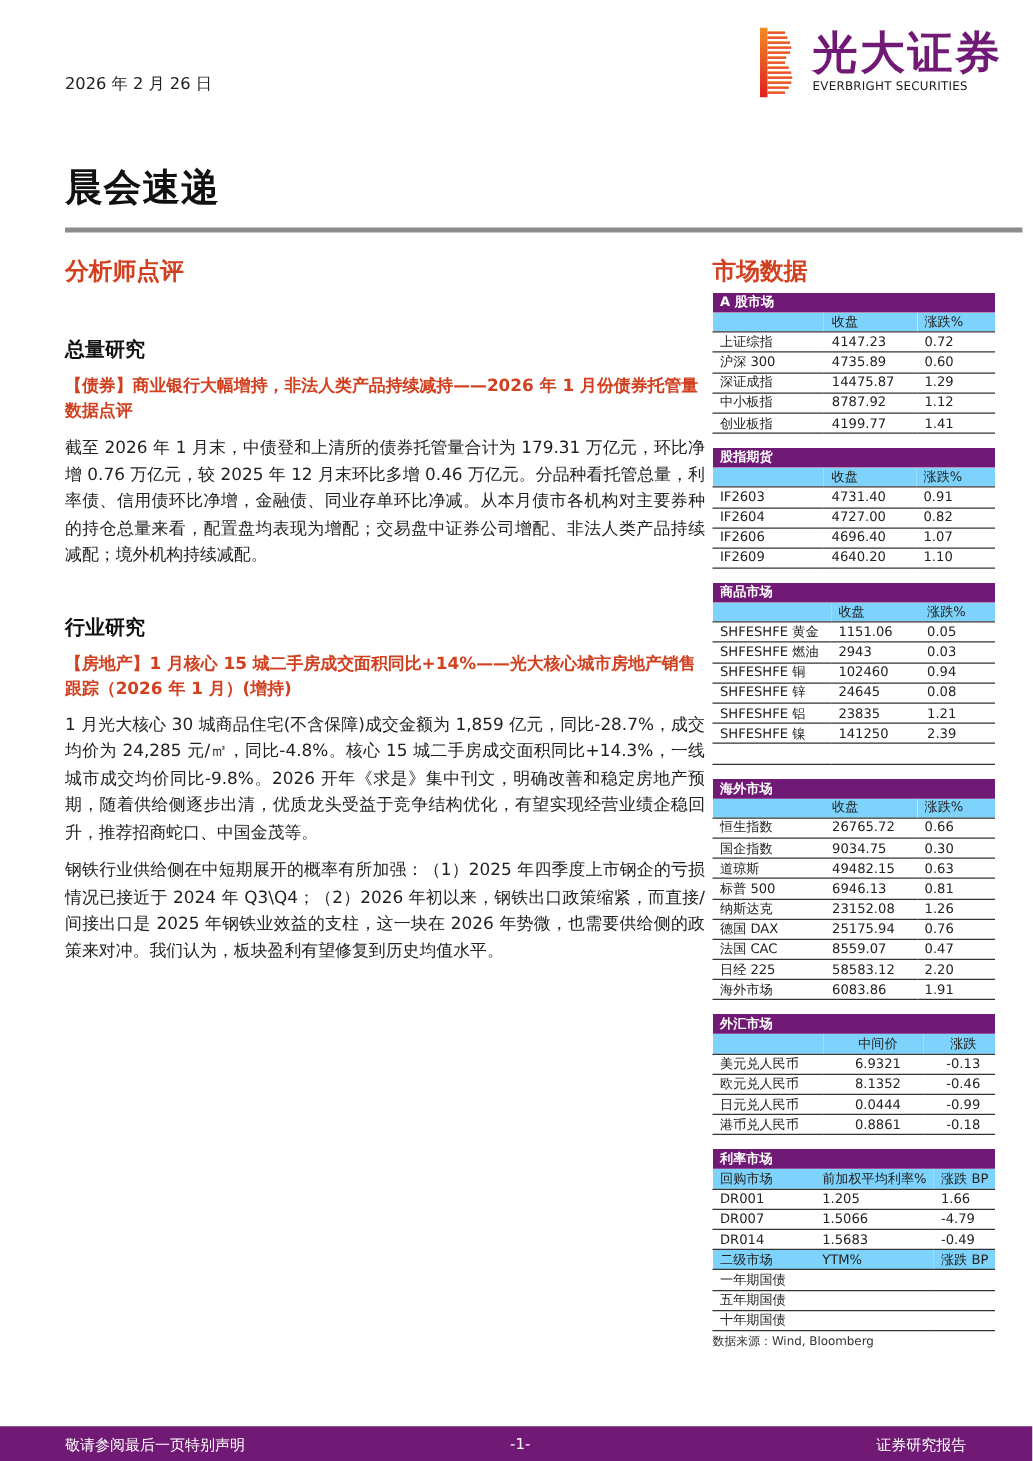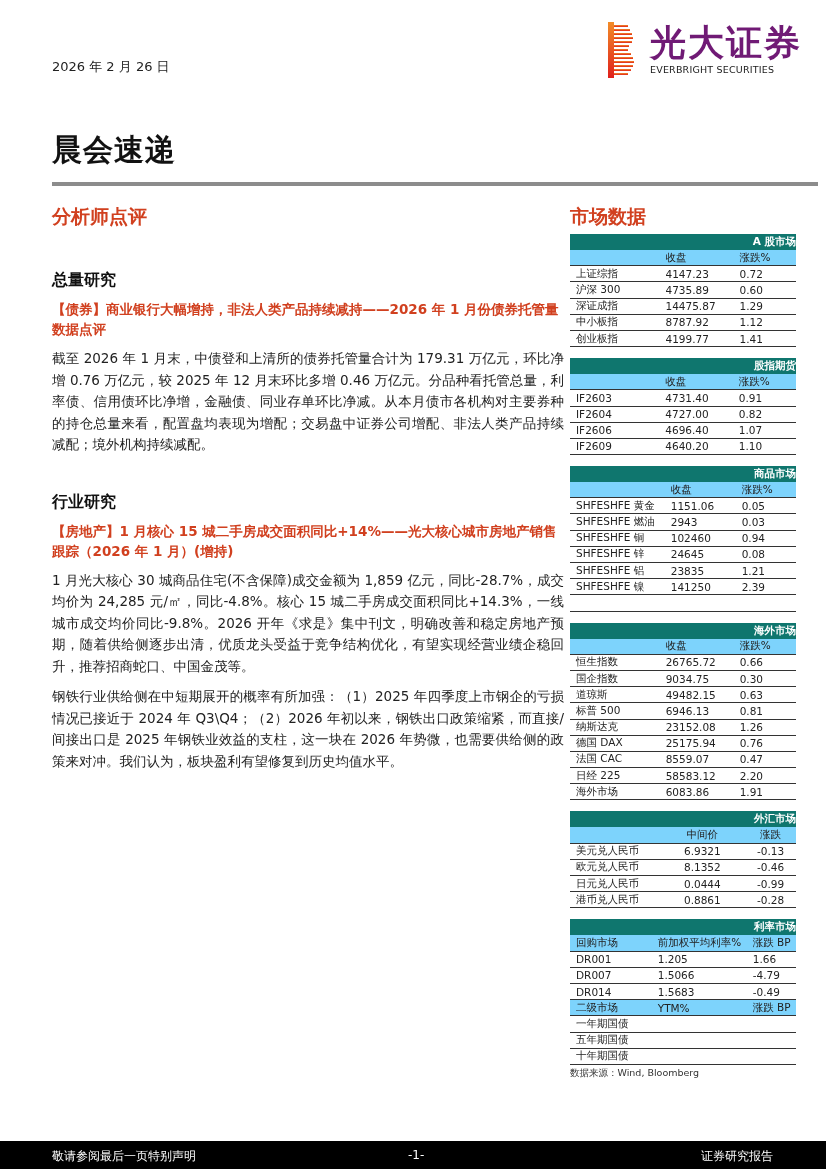--- a/index.html
+++ b/index.html
@@ -19,30 +19,30 @@
   .art-title { font-size:13.5px; font-weight:bold; color:#d1401f; line-height:20px; margin-top:8px; }
   .art-body { font-size:13.5px; line-height:21.5px; color:#222; margin-top:9px; text-align:justify; }
   .cat2 { margin-top:36px; }
   .art2 { margin-top:8px; }
   .art3 { margin-top:28px; }
 
   .right { position:absolute; left:570px; top:204px; width:226px; }
   .right-title { font-size:19px; font-weight:bold; color:#d1401f; margin-bottom:4px; }
   table.mkt { width:226px; border-collapse:collapse; font-size:10.5px; color:#222; }
   table.mkt td { padding:0 0 0 6px; height:15.2px; border-bottom:1px solid #333; white-space:nowrap; overflow:hidden; }
-  table.mkt tr.band td { background:#0f766e; color:#fff; font-weight:bold; text-align:right; border-bottom:none; height:16px; }
+  table.mkt tr.band td { background:#701a75; color:#fff; font-weight:bold; text-align:left; border-bottom:none; height:16px; }
   table.mkt tr.hdr td { background:#7dd3fc; border-bottom:1px solid #333; }
   .gap { height:11px; }
   .col1 { width:92px; } .col2 { width:72px; } .col3 { width:62px; }
   .fx .col1 { width:88px; } .fx .col2 { width:82px; } .fx .col3 { width:56px; }
   .rate .col1 { width:88px; } .rate .col2 { width:92px; } .rate .col3 { width:46px; }
   .center { text-align:center; }
   .source { font-size:9.5px; color:#333; margin-top:2px; }
 
-  .footer { position:absolute; left:0; top:1141px; width:826px; height:28px; background:#000000; color:#fff; font-size:12px; }
+  .footer { position:absolute; left:0; top:1141px; width:826px; height:28px; background:#701a75; color:#fff; font-size:12px; }
   .footer span { position:absolute; top:7px; }
   .f-left { left:52px; } .f-mid { left:408px; } .f-right { left:701px; }
 </style>
 </head>
 <body>
 
 <div class="date">2026 年 2 月 26 日</div>
 
 <div class="logo">
   <svg class="logo-mark" viewBox="0 0 26 56">
@@ -305,21 +305,21 @@
           <td class="col3 center">-0.46</td>
         </tr>
         <tr>
           <td class="col1">日元兑人民币</td>
           <td class="col2 center">0.0444</td>
           <td class="col3 center">-0.99</td>
         </tr>
         <tr>
           <td class="col1">港币兑人民币</td>
           <td class="col2 center">0.8861</td>
-          <td class="col3 center">-0.28</td>
+          <td class="col3 center">-0.18</td>
         </tr>
       </tbody>
   </table>
   <div class="gap"></div>
 
   <table class="mkt rate">
     <tbody>
         <tr class="band">
           <td colspan="3">利率市场</td>
         </tr>

